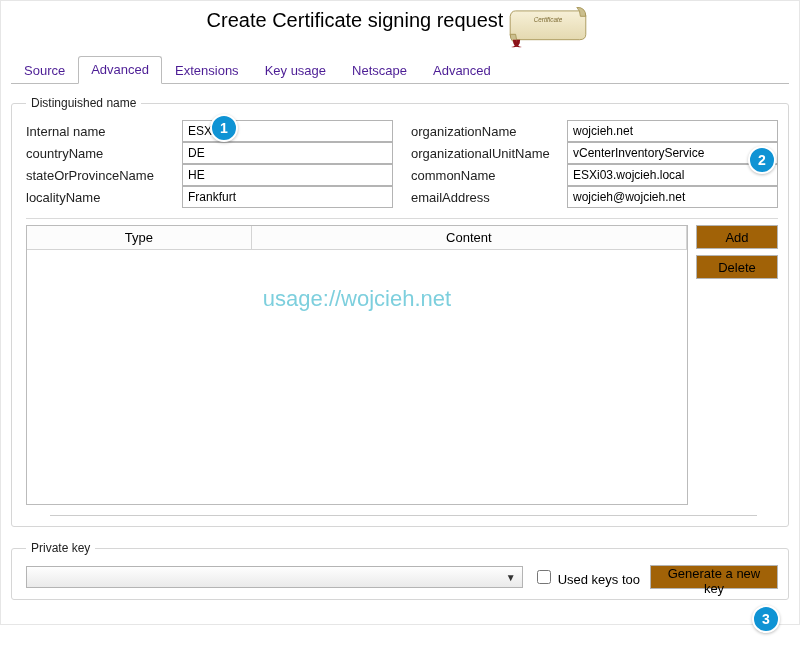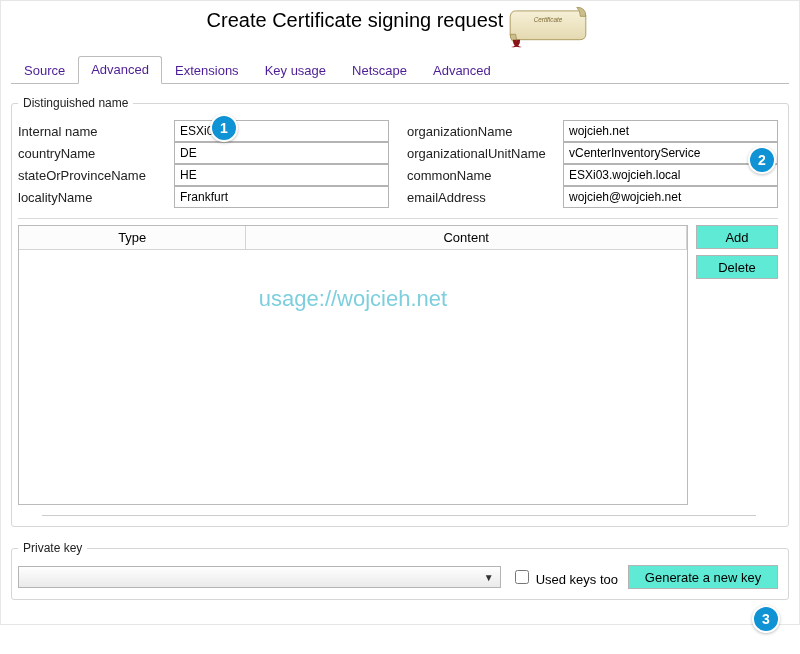--- a/index.html
+++ b/index.html
@@ -56,21 +56,21 @@
     border-radius: 3px 3px 0 0;
     background: #ffffff;
     border-bottom: 1px solid #ffffff;
   }
 
   
   fieldset.groupbox {
     border: 1px solid #d6d6d6;
     border-radius: 3px;
     margin: 0 0 14px 0;
-    padding: 10px 10px 10px 6px;
+    padding: 10px 10px 10px 14px;
     position: relative;
   }
   fieldset.groupbox > legend {
     padding: 0 5px;
     font-size: 12px;
     color: #222;
   }
 
   
   .dn-grid {
@@ -134,21 +134,21 @@
     color: #67c7d8;
     opacity: 0.85;
     pointer-events: none;
   }
   .side-buttons {
     width: 82px; display: flex; flex-direction: column; gap: 6px;
   }
   .btn {
     height: 24px;
     border: 1px solid #b4b4b4;
-    background: #5eead4;
+    background: #a16207;
     font: inherit;
     font-size: 13px;
     cursor: pointer;
     padding: 0 6px;
   }
 
   .mini-hr {
     border: none;
     border-top: 1px solid #cccccc;
     margin: 10px 0 0 24px;
@@ -300,21 +300,21 @@
     <legend>Private key</legend>
     <div class="pk-row">
       <div class="combo">
         <span></span>
         <span class="caret">▼</span>
       </div>
       <label class="chk">
         <input type="checkbox" style="">
         <span>Used keys too</span>
       </label>
-      <button class="btn" style="width:150px">Generate a new key</button>
+      <button class="btn" style="width:128px">Generate a new key</button>
     </div>
   </fieldset>
 
   <div class="badge b1">1</div>
   <div class="badge b2">2</div>
   <div class="badge b3">3</div>
 
 </div>
 
 </body></html>

